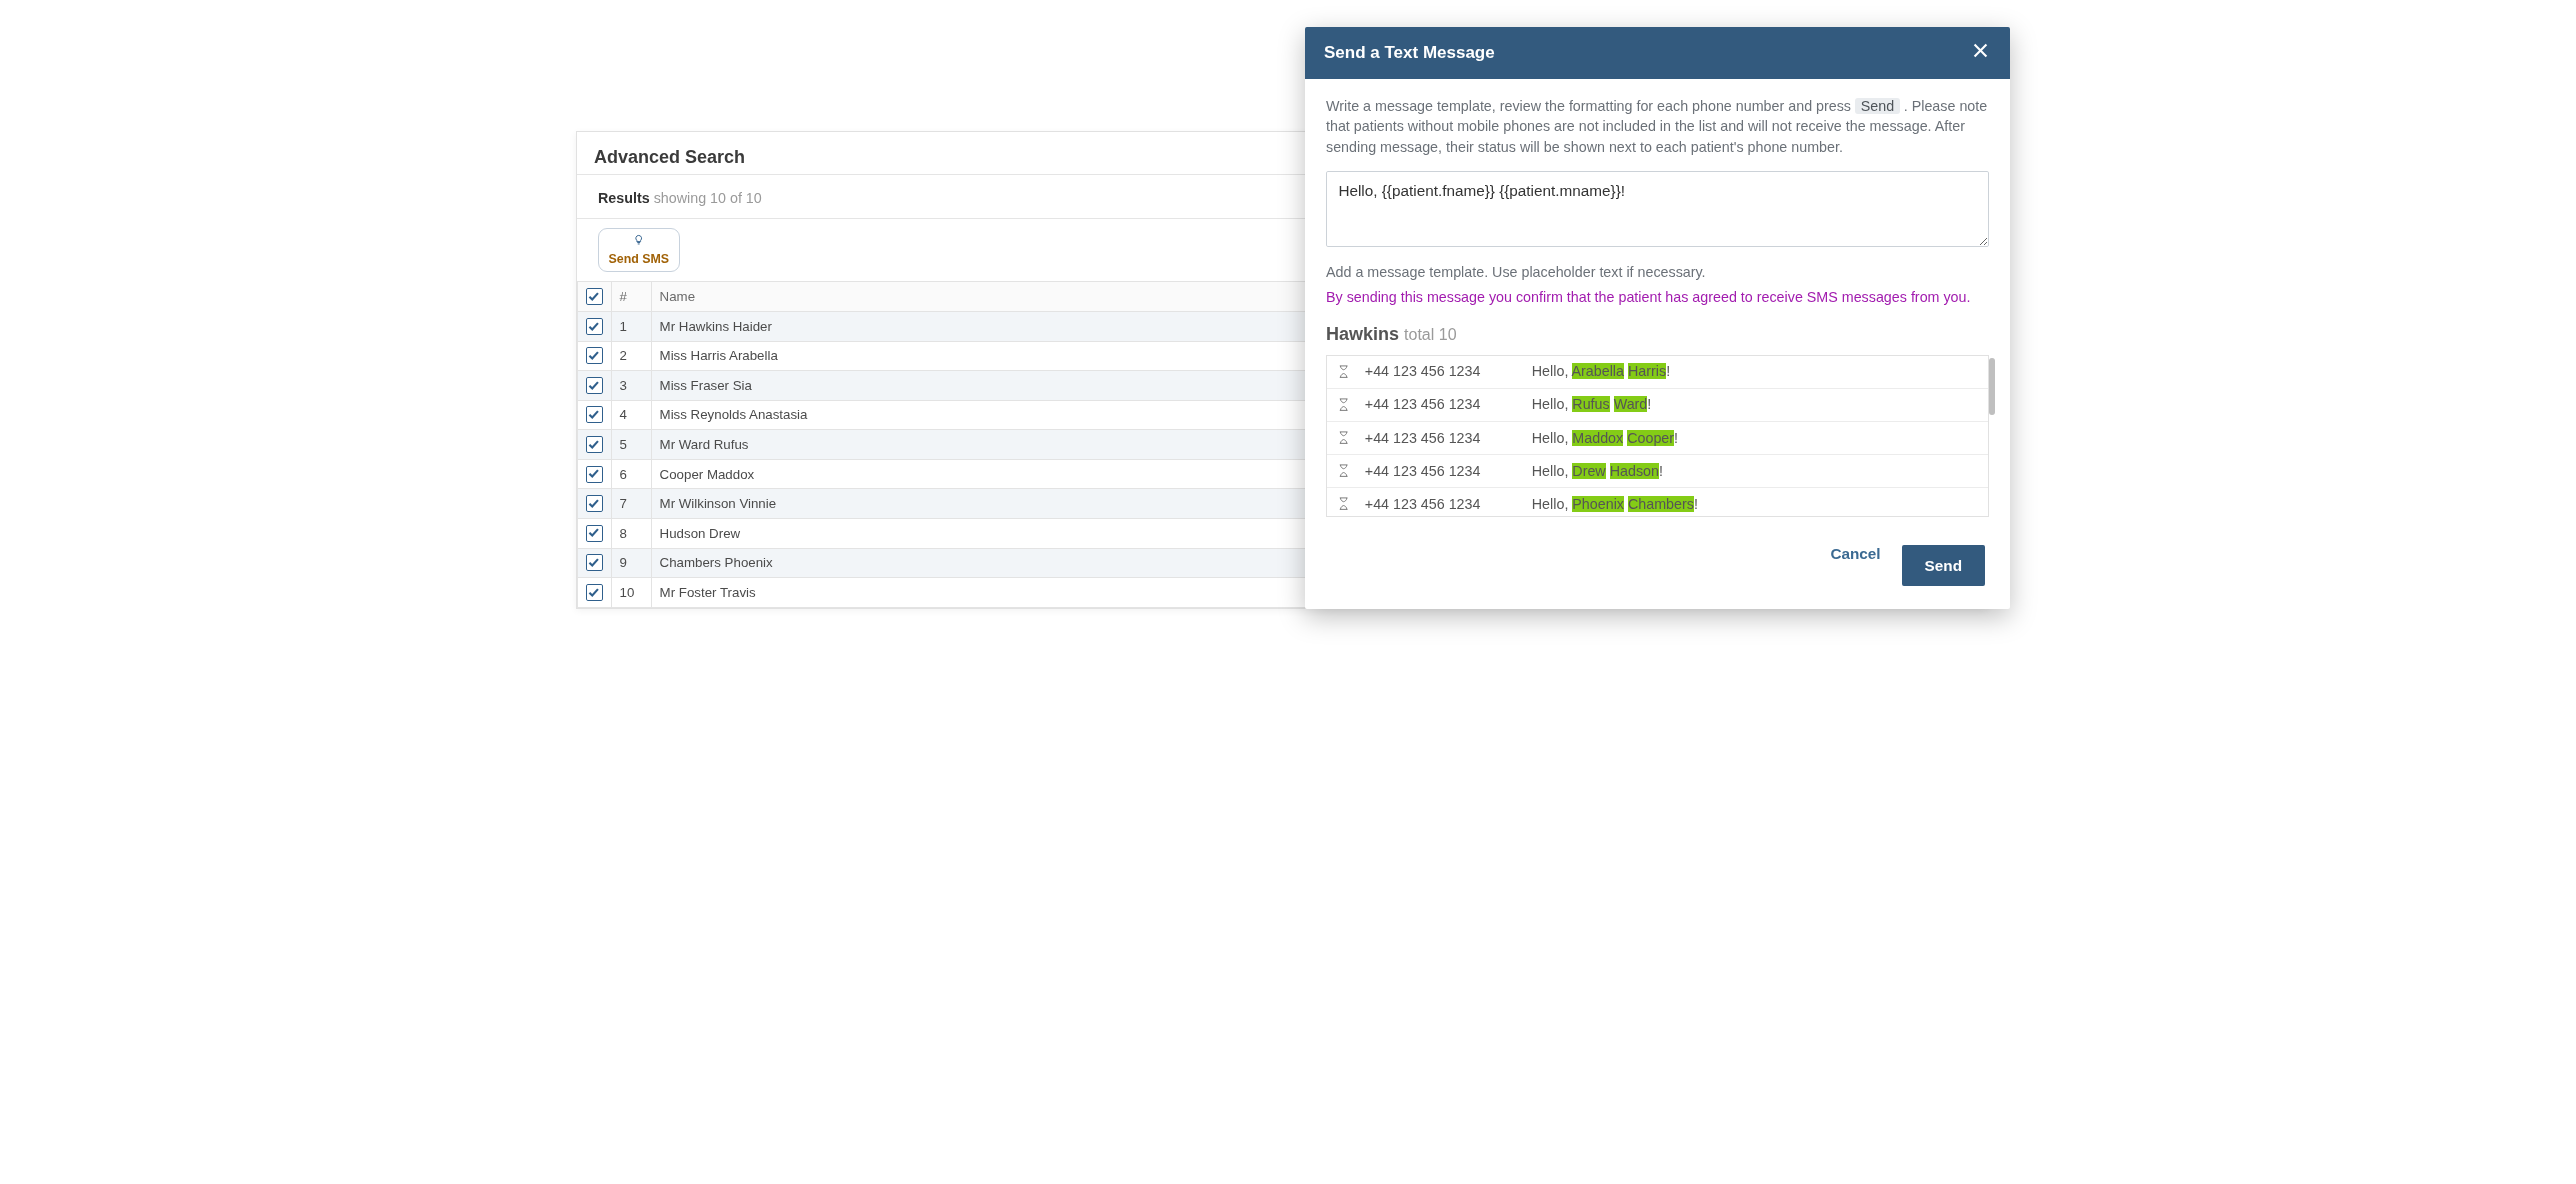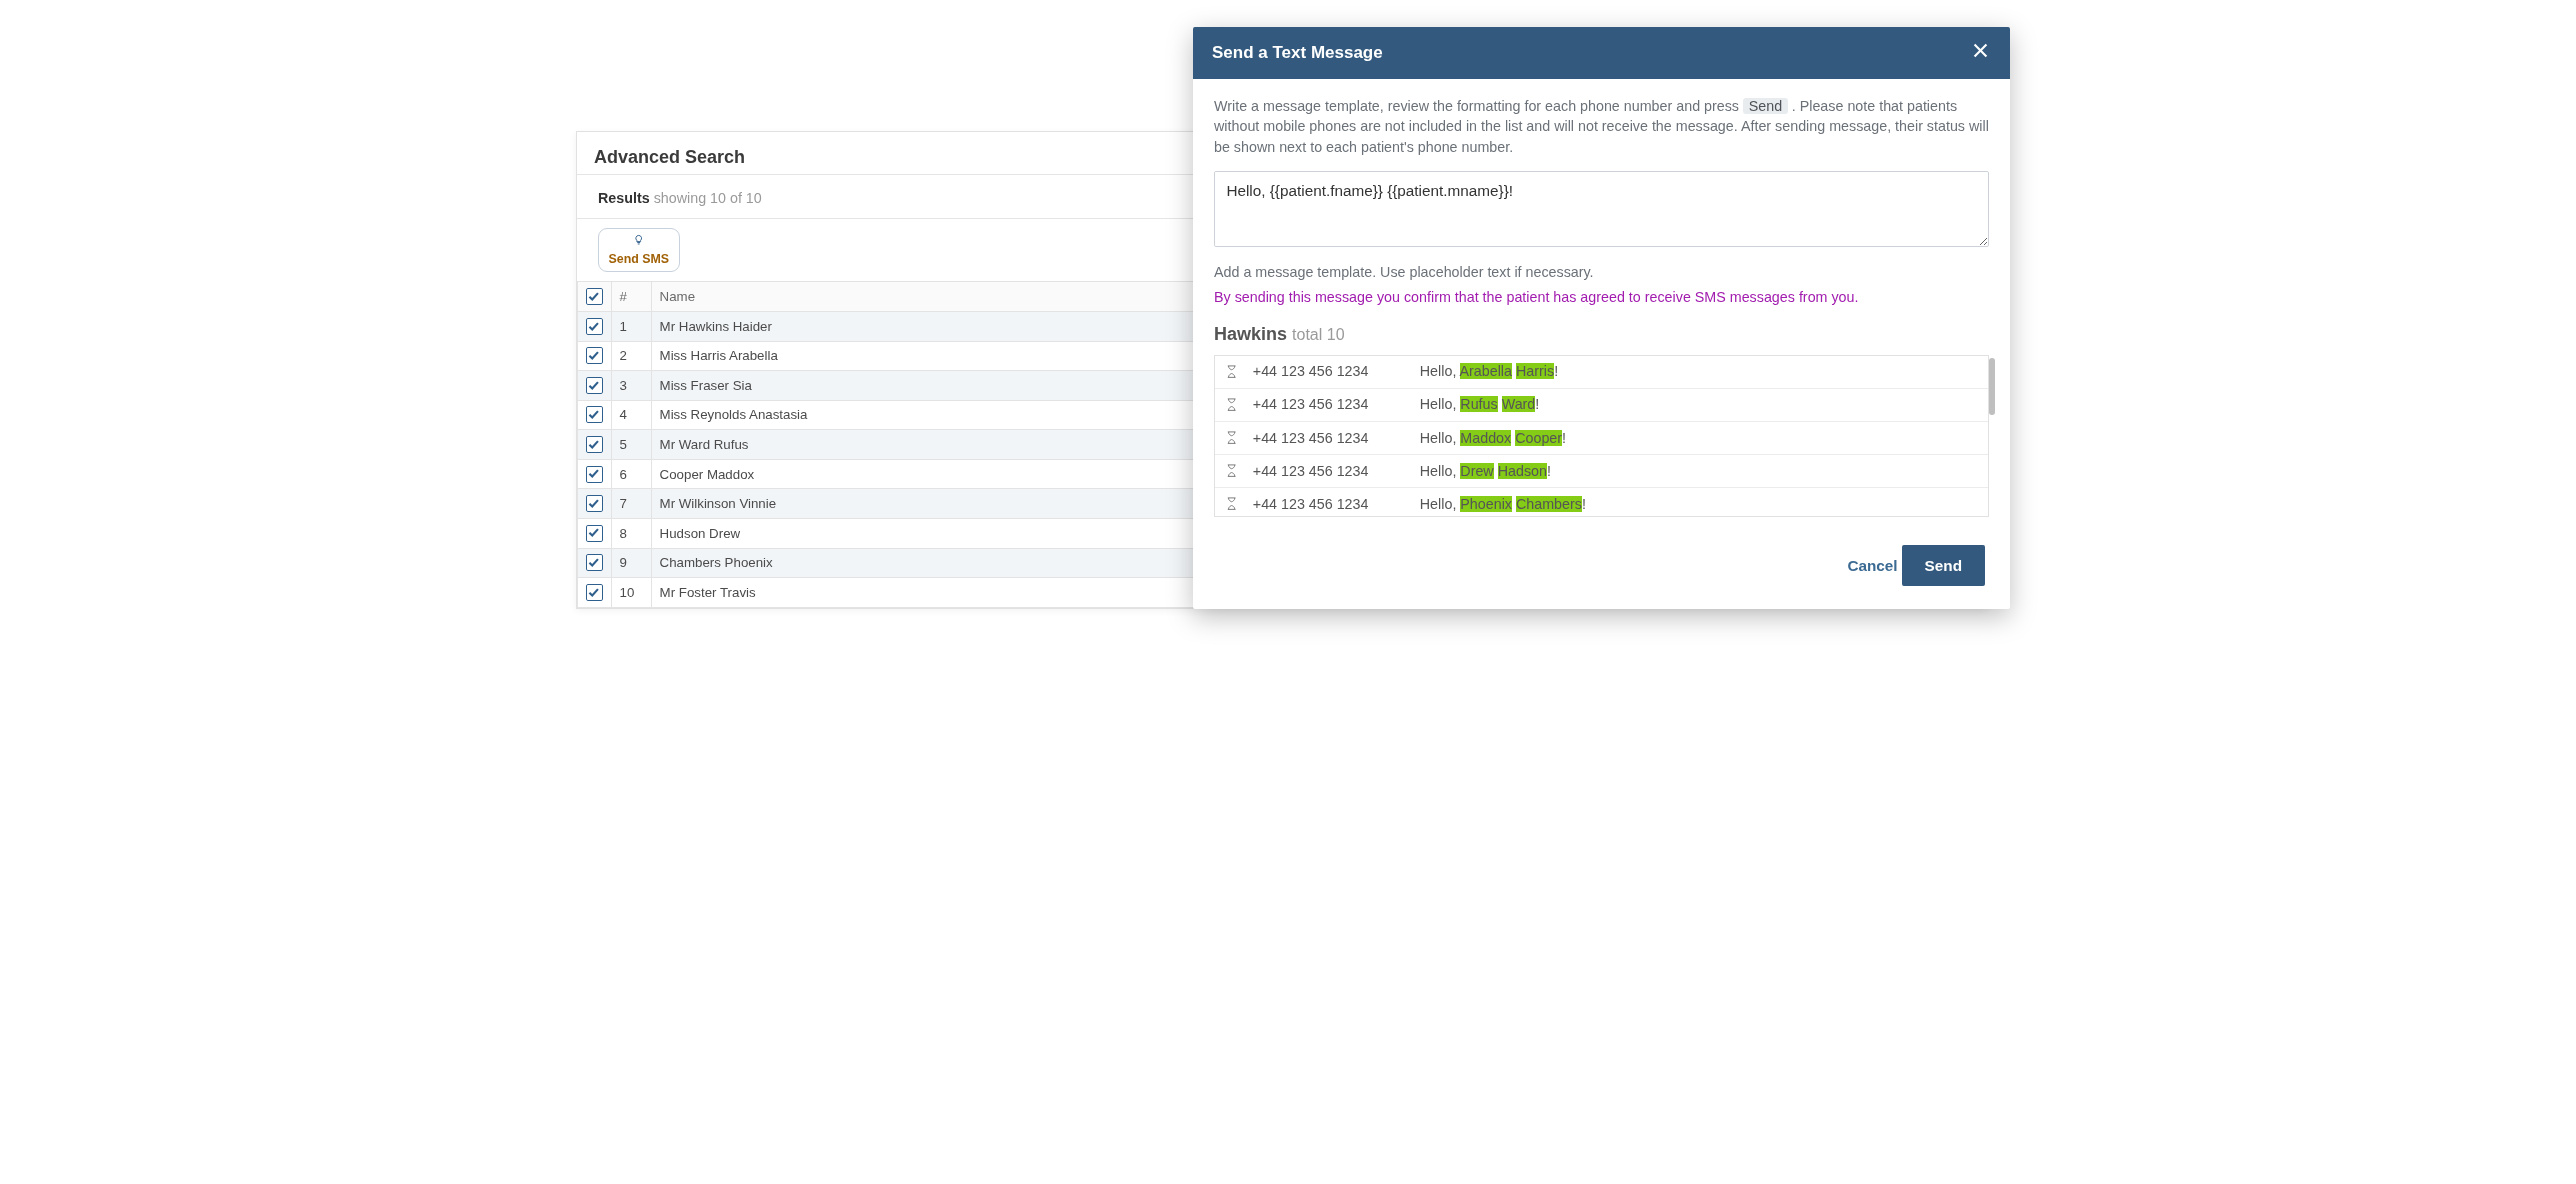--- a/index.html
+++ b/index.html
@@ -91,21 +91,21 @@
     background: #fff;
     cursor: pointer;
   }
   .chkbox svg { width: 11.4px; height: 11.4px; stroke: #2f5f8c; stroke-width: 3; fill: none; }
 
   
   .modal {
     position: absolute;
     top: 27px;
     right: 24px;
-    width: 817px;
+    width: 705px;
     background: #fff;
     box-shadow: 0 7.6px 27px rgba(0,0,0,0.25);
     border-radius: 1.9px;
     overflow: hidden;
   }
   .modal-header {
     background: #335a7e;
     color: #fff;
     padding: 15.3px 19px;
     display: flex;
@@ -191,22 +191,21 @@
     top: 3.8px;
     width: 5.7px;
     height: 57px;
     background: #bfbfbf;
     border-radius: 2.9px;
   }
 
   .modal-footer {
     display: flex;
     justify-content: flex-end;
-    gap: 4px;
-    align-items: center;
+    gap: 21px;
     padding: 19px 25px 23px 25px;
   }
   .btn-cancel {
     color: #3b6a92;
     font-weight: 700;
     font-size: 15.3px;
     cursor: pointer;
   }
   .btn-send {
     background: #335a7e;

